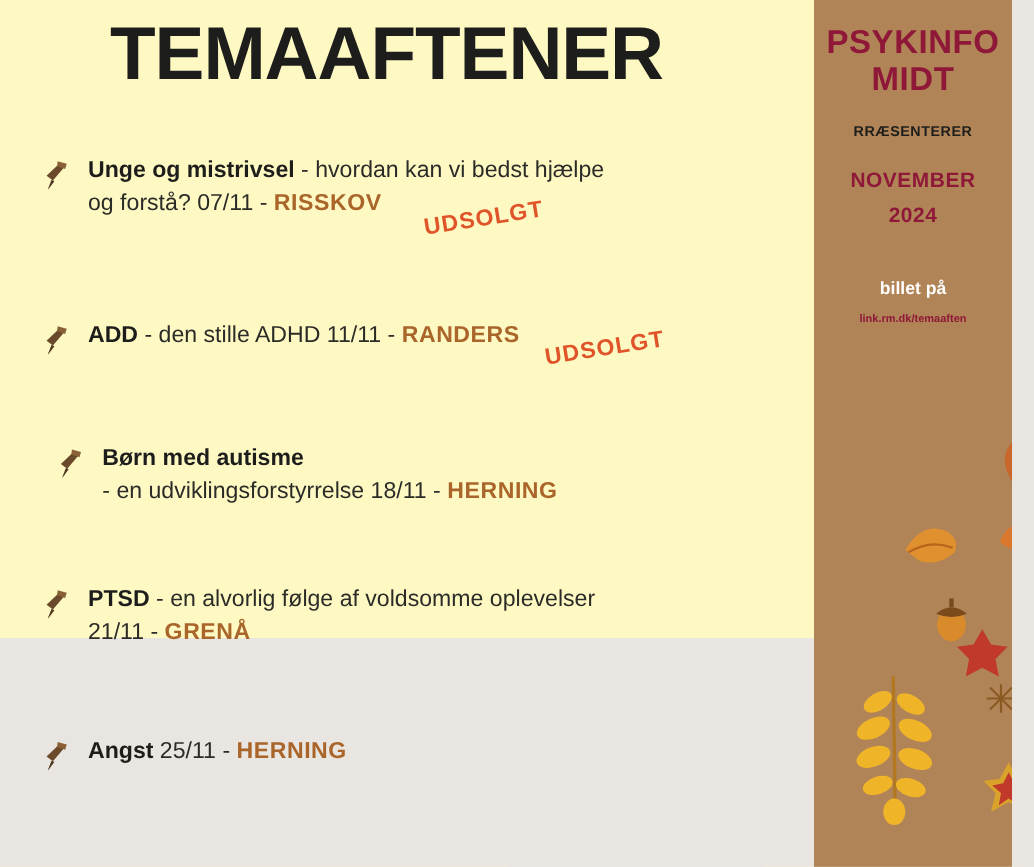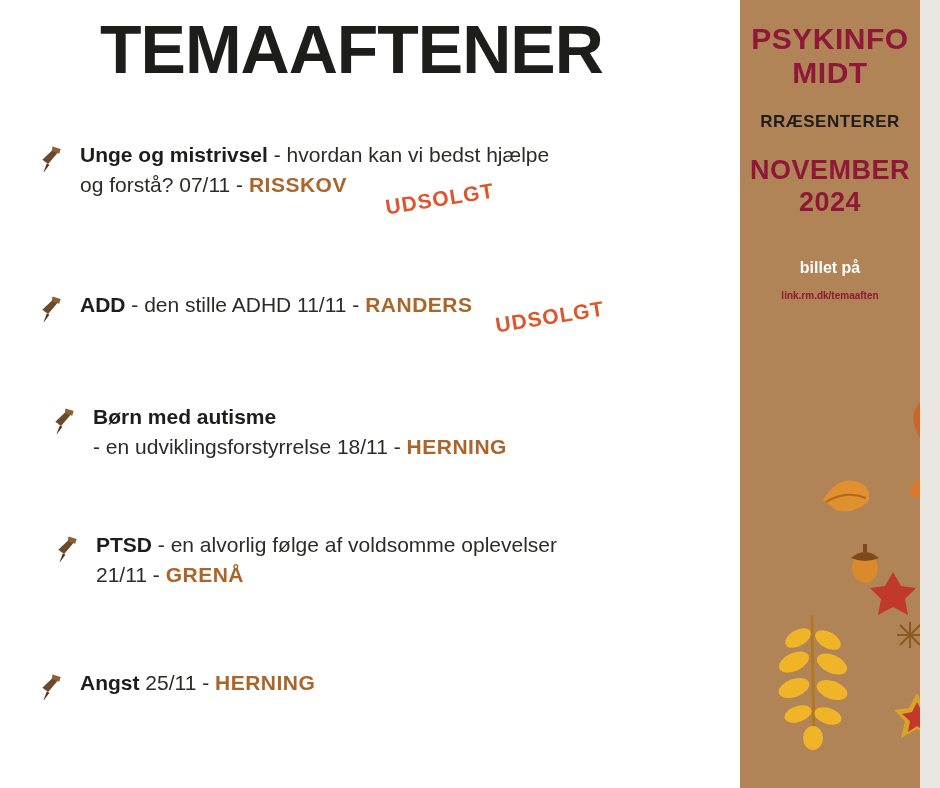--- a/index.html
+++ b/index.html
@@ -11,22 +11,22 @@
     position:relative;
   }
   .poster{
     position:absolute;inset:0;
     display:flex;
     flex-direction:row;
   }
   
   .left{
     width:740px;
-    height:788px;
-    background:#ffffff;
+    height:580px;
+    background:#fef9c3;
     position:relative;
     box-sizing:border-box;
   }
   .title{
     position:absolute;
     left:100px;top:10px;
     font-size:68px;
     font-weight:bold;
     letter-spacing:-1px;
     color:#1d1d1b;
@@ -64,21 +64,21 @@
     font-weight:bold;
     font-size:21px;
     letter-spacing:1px;
     transform:rotate(-9deg);
     white-space:nowrap;
   }
   
   #ev0{position:absolute;top:0px;left:0;}
   #ev1{position:absolute;top:150px;left:0;text-align:right;}
   #ev2{position:absolute;top:262px;left:13px;}
-  #ev3{position:absolute;top:390px;left:16px;}
+  #ev3{position:absolute;top:390px;left:0;}
   #ev4{position:absolute;top:528px;left:0;}
 
   #ud0{left:355px;top:44px;}
   #ud1{left:465px;top:12px;}
 
   
   .right{
     width:180px;
     height:788px;
     background:#b08457;
@@ -91,28 +91,28 @@
   .brand{
     margin-top:22px;
     font-size:30px;
     font-weight:bold;
     color:#8f1838;
     line-height:34px;
     letter-spacing:.5px;
   }
   .presents{
     margin-top:22px;
-    font-size:17px;
+    font-size:13px;
     font-weight:bold;
     color:#1d1d1b;
     letter-spacing:.5px;
   }
   .month{
     margin-top:22px;
-    font-size:27px;
+    font-size:19px;
     font-weight:bold;
     color:#8f1838;
     line-height:32px;
     letter-spacing:.5px;
     text-align:center;
   }
   .book{
     margin-top:38px;
     font-size:16px;
     color:#ffffff;

